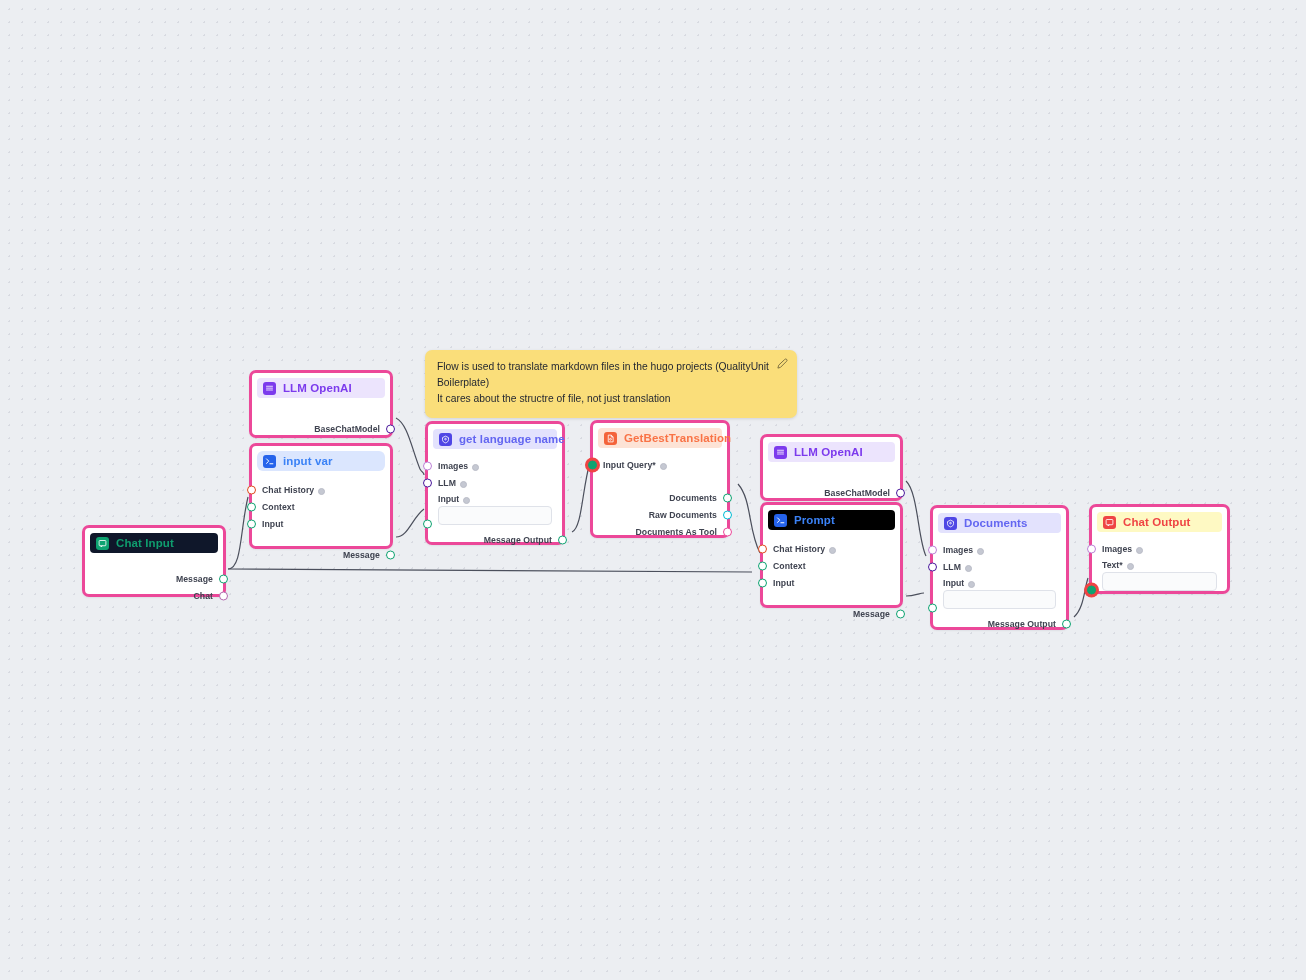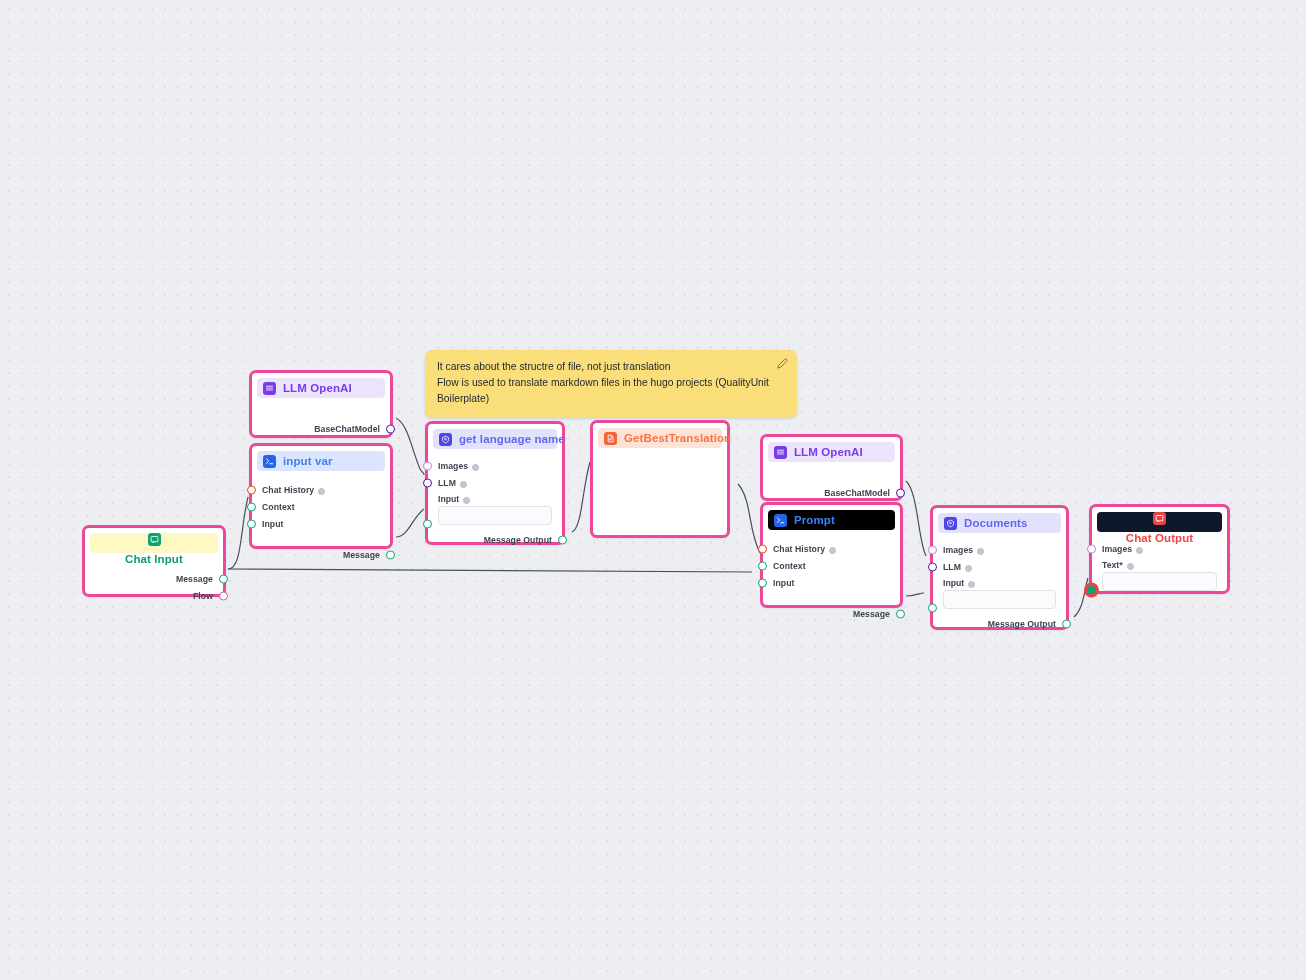--- a/index.html
+++ b/index.html
@@ -114,43 +114,43 @@
       <path d="M1074,617 C1084,608 1084,590 1088,578"></path>
     </g>
   </svg>
 
   <div class="note" style="left:425px; top:350px; width:372px;">
     <span class="note-edit">
       <svg viewBox="0 0 24 24" width="11" height="11" fill="none" stroke="#4a4326" stroke-width="2" stroke-linecap="round" stroke-linejoin="round">
         <path d="M17 3a2.8 2.8 0 1 1 4 4L7.5 20.5 2 22l1.5-5.5z"></path>
       </svg>
     </span>
+    <div class="note-text">Flow is used to translate markdown files in the hugo projects (QualityUnit Boilerplate)</div>
     <div class="note-text">It cares about the structre of file, not just translation</div>
-    <div class="note-text">Flow is used to translate markdown files in the hugo projects (QualityUnit Boilerplate)</div>
   </div>
 
   <div class="node" style="left:249px; top:370px; width:144px; height:68px;">
     <div class="node-header" style="background:#ece4fd; color:#7c3aed;">
       <span class="node-icon" style="background:#7c3aed;">
         <svg viewBox="0 0 24 24" width="9" height="9" fill="none" stroke="#fff" stroke-width="2.2" stroke-linecap="round">
           <path d="M4 6h3M9 6h3M14 6h6M4 11h6M12 11h8M4 16h4M10 16h4M16 16h4"></path>
         </svg>
       </span>
       <span class="node-title">LLM OpenAI</span>
     </div>
     <div class="node-body" style="padding-top:22px;">
       <div class="row right">
         <span class="row-label">BaseChatModel</span>
         <span class="port right c-violet"></span>
       </div>
     </div>
   </div>
 
   <div class="node" style="left:249px; top:443px; width:144px; height:106px;">
-    <div class="node-header" style="background:#dbe6fe; color:#3b82f6;">
+    <div class="node-header" style="background:#dbe6fe; color:#3b82f6;border-radius:6px;">
       <span class="node-icon" style="background:#2563eb;">
         <svg viewBox="0 0 24 24" width="9" height="9" fill="none" stroke="#fff" stroke-width="2.6" stroke-linecap="round" stroke-linejoin="round">
           <path d="M4 5l6 6-6 6M13 18h8"></path>
         </svg>
       </span>
       <span class="node-title">input var</span>
     </div>
     <div class="node-body" style="padding-top:10px;">
       <div class="row">
         <span class="port left c-red"></span>
@@ -166,36 +166,36 @@
         <span class="row-label">Input</span>
       </div>
       <div class="row right" style="margin-top:15px;">
         <span class="row-label">Message</span>
         <span class="port right c-green"></span>
       </div>
     </div>
   </div>
 
   <div class="node" style="left:82px; top:525px; width:144px; height:72px;">
-    <div class="node-header" style="background:#fef9c3; color:#0f9d6e;flex-direction:column;">
+    <div class="node-header" style="background:#0f172a; color:#0f9d6e;">
       <span class="node-icon" style="background:#0ea371;">
         <svg viewBox="0 0 24 24" width="9" height="9" fill="none" stroke="#fff" stroke-width="2.2" stroke-linejoin="round">
           <rect x="3" y="4" width="18" height="14" rx="2"></rect>
             <path d="M8 18l0 3 4-3"></path>
         </svg>
       </span>
       <span class="node-title">Chat Input</span>
     </div>
     <div class="node-body" style="padding-top:17px;">
       <div class="row right">
         <span class="row-label">Message</span>
         <span class="port right c-green"></span>
       </div>
       <div class="row right">
-        <span class="row-label">Flow</span>
+        <span class="row-label">Chat</span>
         <span class="port right c-plum"></span>
       </div>
     </div>
   </div>
 
   <div class="node" style="left:425px; top:421px; width:140px; height:124px;">
     <div class="node-header" style="background:#e3e2fd; color:#6366f1;">
       <span class="node-icon" style="background:#4f46e5;">
         <svg viewBox="0 0 24 24" width="9" height="9" fill="none" stroke="#fff" stroke-width="2.2" stroke-linejoin="round">
           <path d="M12 3l8 4v5c0 5-3.5 8-8 9-4.5-1-8-4-8-9V7z"></path>
@@ -234,20 +234,39 @@
     <div class="node-header" style="background:#fde3d6; color:#f97346;">
       <span class="node-icon" style="background:#f4633a;">
         <svg viewBox="0 0 24 24" width="9" height="9" fill="none" stroke="#fff" stroke-width="2.2" stroke-linejoin="round">
           <path d="M6 3h8l5 5v13H6z"></path>
             <path d="M14 3v5h5"></path>
             <circle cx="12" cy="14" r="2.4"></circle>
         </svg>
       </span>
       <span class="node-title">GetBestTranslation</span>
     </div>
+    <div class="node-body" style="padding-top:8px;">
+      <div class="row">
+        <span class="port left c-green sel"></span>
+        <span class="row-label">Input Query*</span>
+        <span class="info-dot"></span>
+      </div>
+      <div class="row right" style="margin-top:17px;">
+        <span class="row-label">Documents</span>
+        <span class="port right c-green"></span>
+      </div>
+      <div class="row right">
+        <span class="row-label">Raw Documents</span>
+        <span class="port right c-cyan"></span>
+      </div>
+      <div class="row right">
+        <span class="row-label">Documents As Tool</span>
+        <span class="port right c-pink"></span>
+      </div>
+    </div>
   </div>
 
   <div class="node" style="left:760px; top:434px; width:143px; height:67px;">
     <div class="node-header" style="background:#ece4fd; color:#7c3aed;">
       <span class="node-icon" style="background:#7c3aed;">
         <svg viewBox="0 0 24 24" width="9" height="9" fill="none" stroke="#fff" stroke-width="2.2" stroke-linecap="round">
           <path d="M4 6h3M9 6h3M14 6h6M4 11h6M12 11h8M4 16h4M10 16h4M16 16h4"></path>
         </svg>
       </span>
       <span class="node-title">LLM OpenAI</span>
@@ -320,21 +339,21 @@
         <span class="port left c-green" style="top:30px;"></span>
       </div>
       <div class="row right" style="margin-top:7px;">
         <span class="row-label">Message Output</span>
         <span class="port right c-green"></span>
       </div>
     </div>
   </div>
 
   <div class="node" style="left:1089px; top:504px; width:141px; height:90px;">
-    <div class="node-header" style="background:#0f172a; color:#ef4444;flex-direction:column;">
+    <div class="node-header" style="background:#fef9c3; color:#ef4444;">
       <span class="node-icon" style="background:#ef4444;">
         <svg viewBox="0 0 24 24" width="9" height="9" fill="none" stroke="#fff" stroke-width="2.2" stroke-linejoin="round">
           <rect x="3" y="4" width="18" height="14" rx="2"></rect>
             <path d="M8 18l0 3 4-3"></path>
         </svg>
       </span>
       <span class="node-title">Chat Output</span>
     </div>
     <div class="node-body" style="padding-top:8px;">
       <div class="row">

